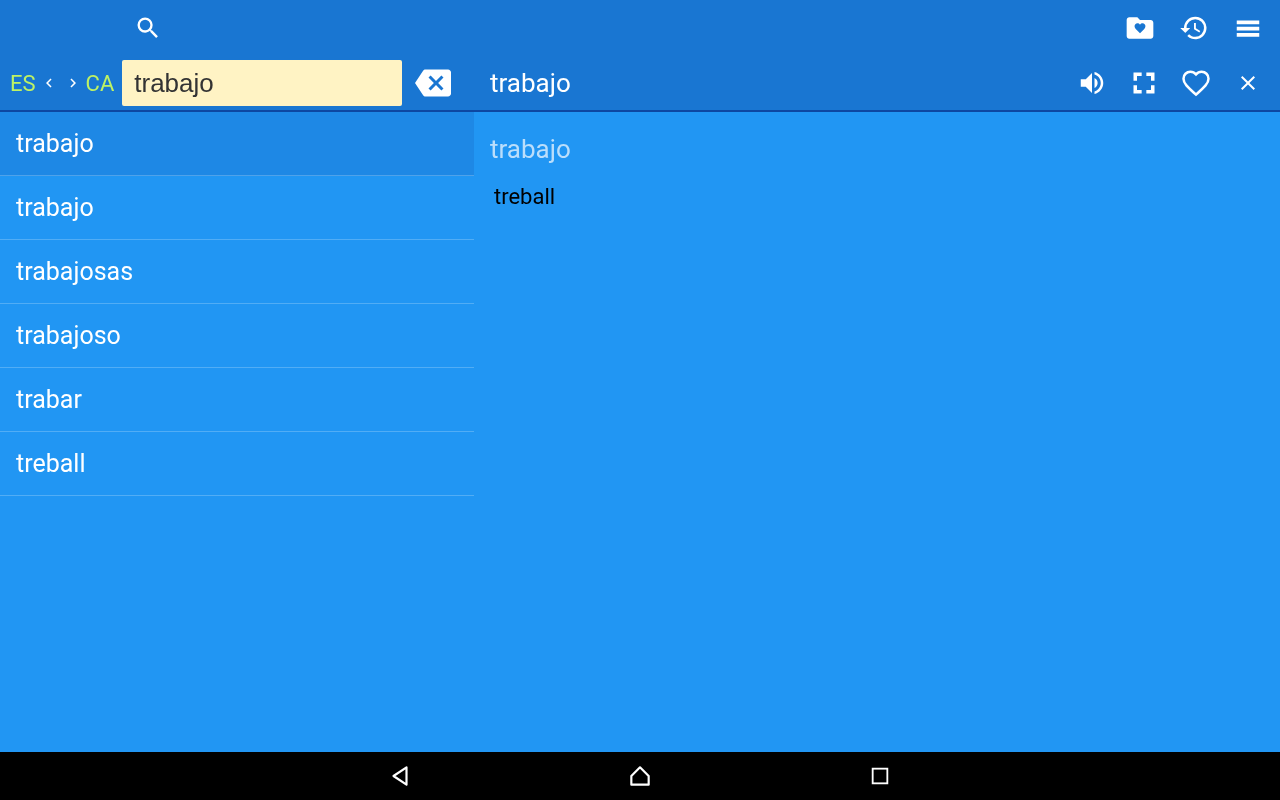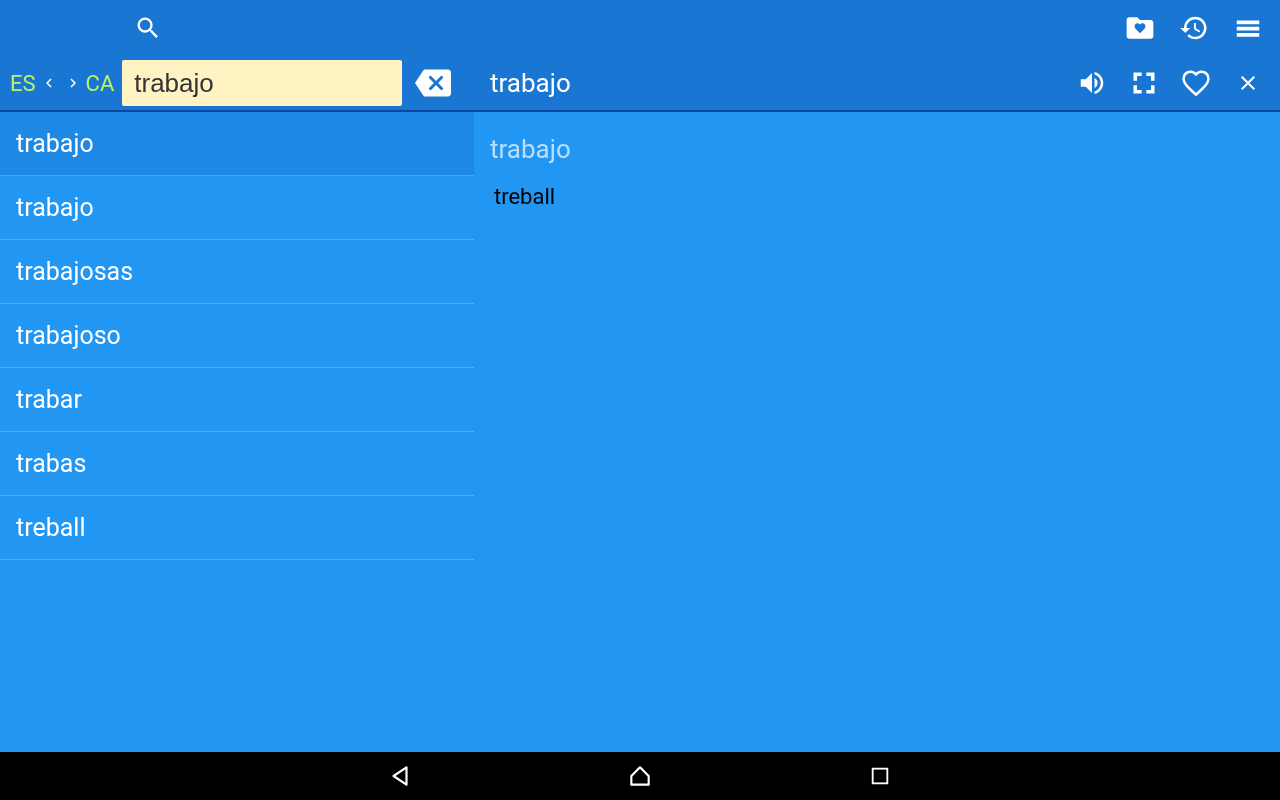--- a/index.html
+++ b/index.html
@@ -204,23 +204,20 @@
     <div class="suggest-item">
         <span>trabajosas</span>
       </div>
     <div class="suggest-item">
         <span>trabajoso</span>
       </div>
     <div class="suggest-item">
         <span>trabar</span>
       </div>
     <div class="suggest-item">
-        <span>trabas</span>
-      </div>
-    <div class="suggest-item">
         <span>treball</span>
       </div>
   </div>
 
   <div class="defn-panel">
     <div class="defn-head">trabajo</div>
     <div class="defn-item">treball</div>
   </div>
 </div>
 

